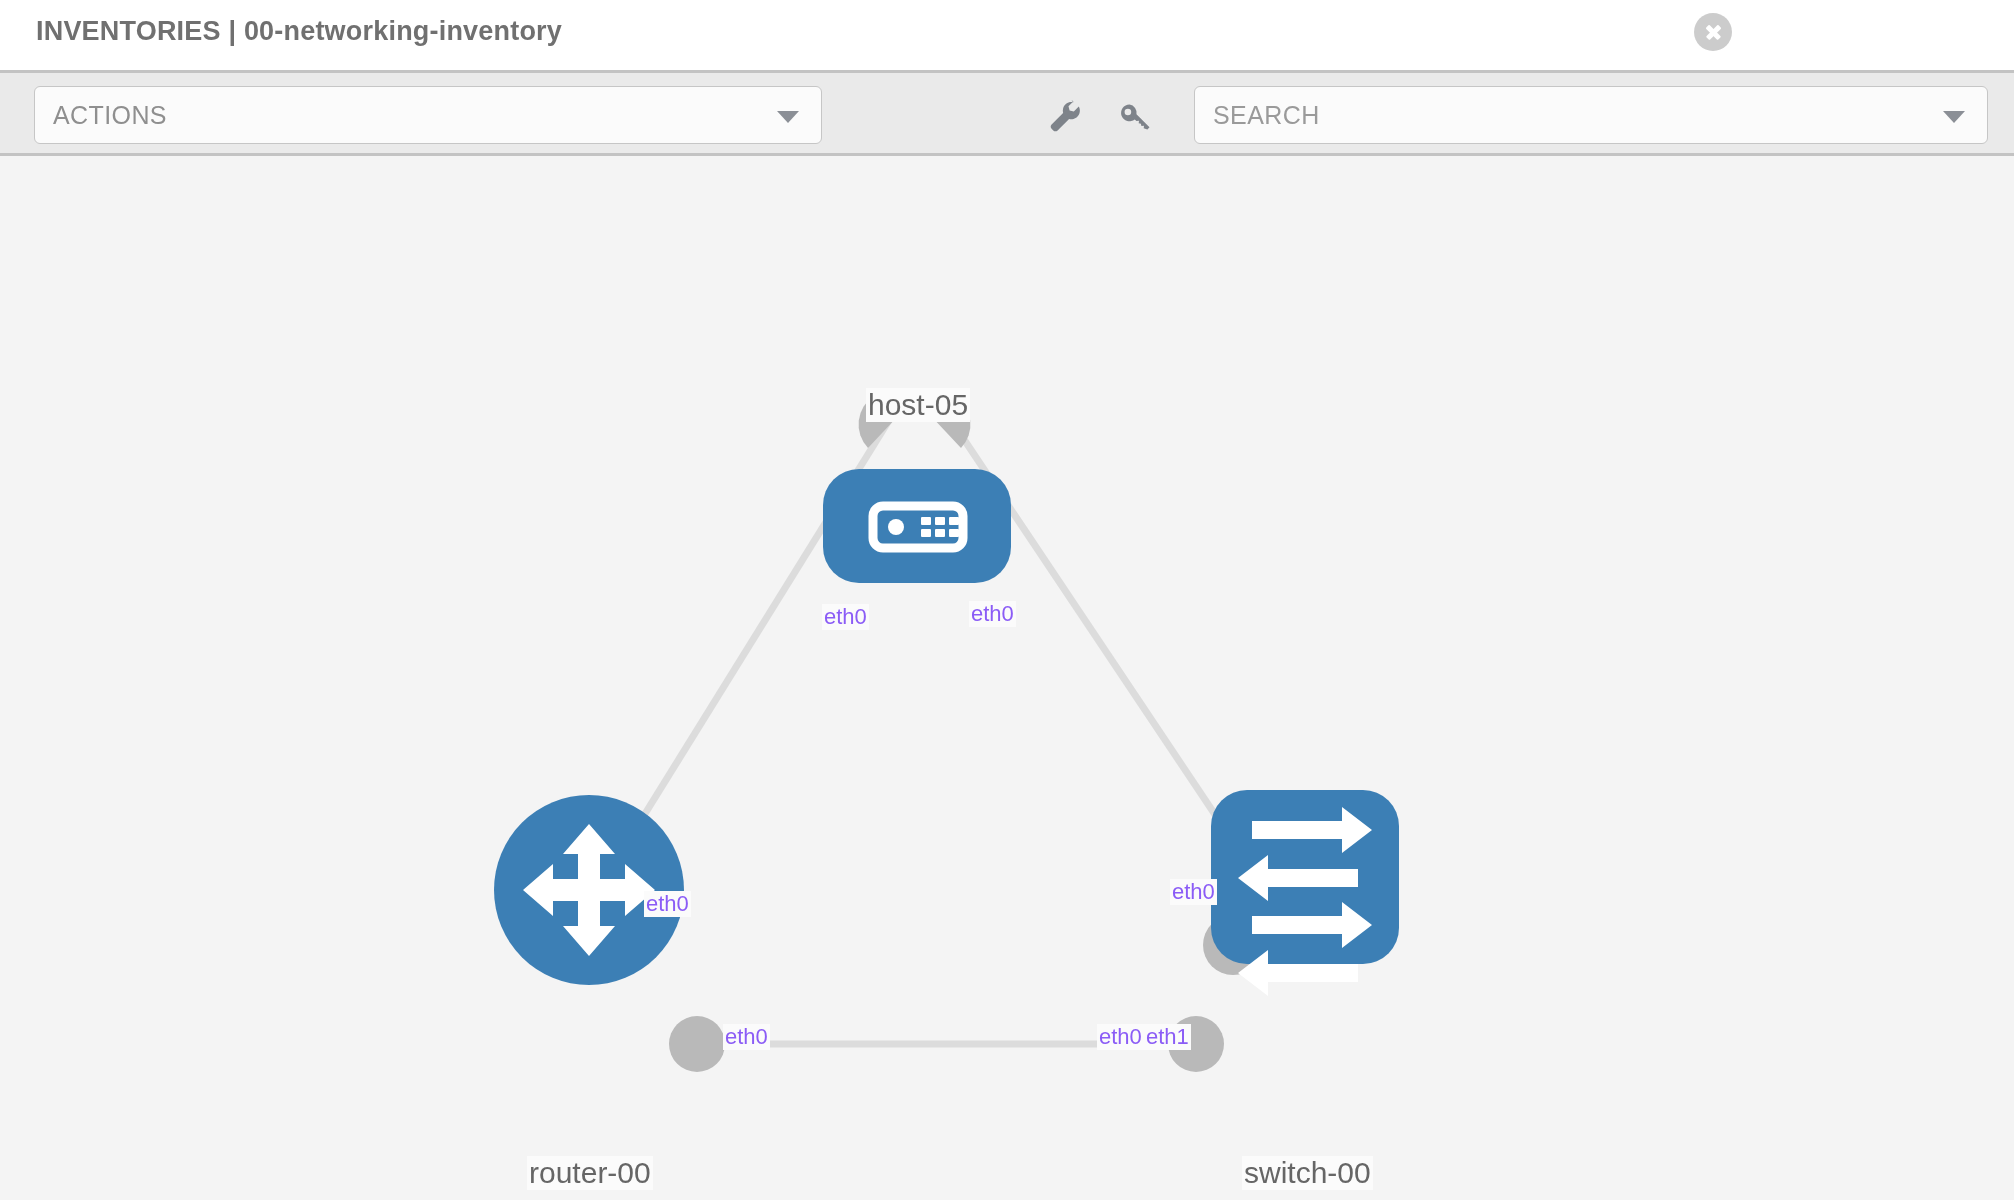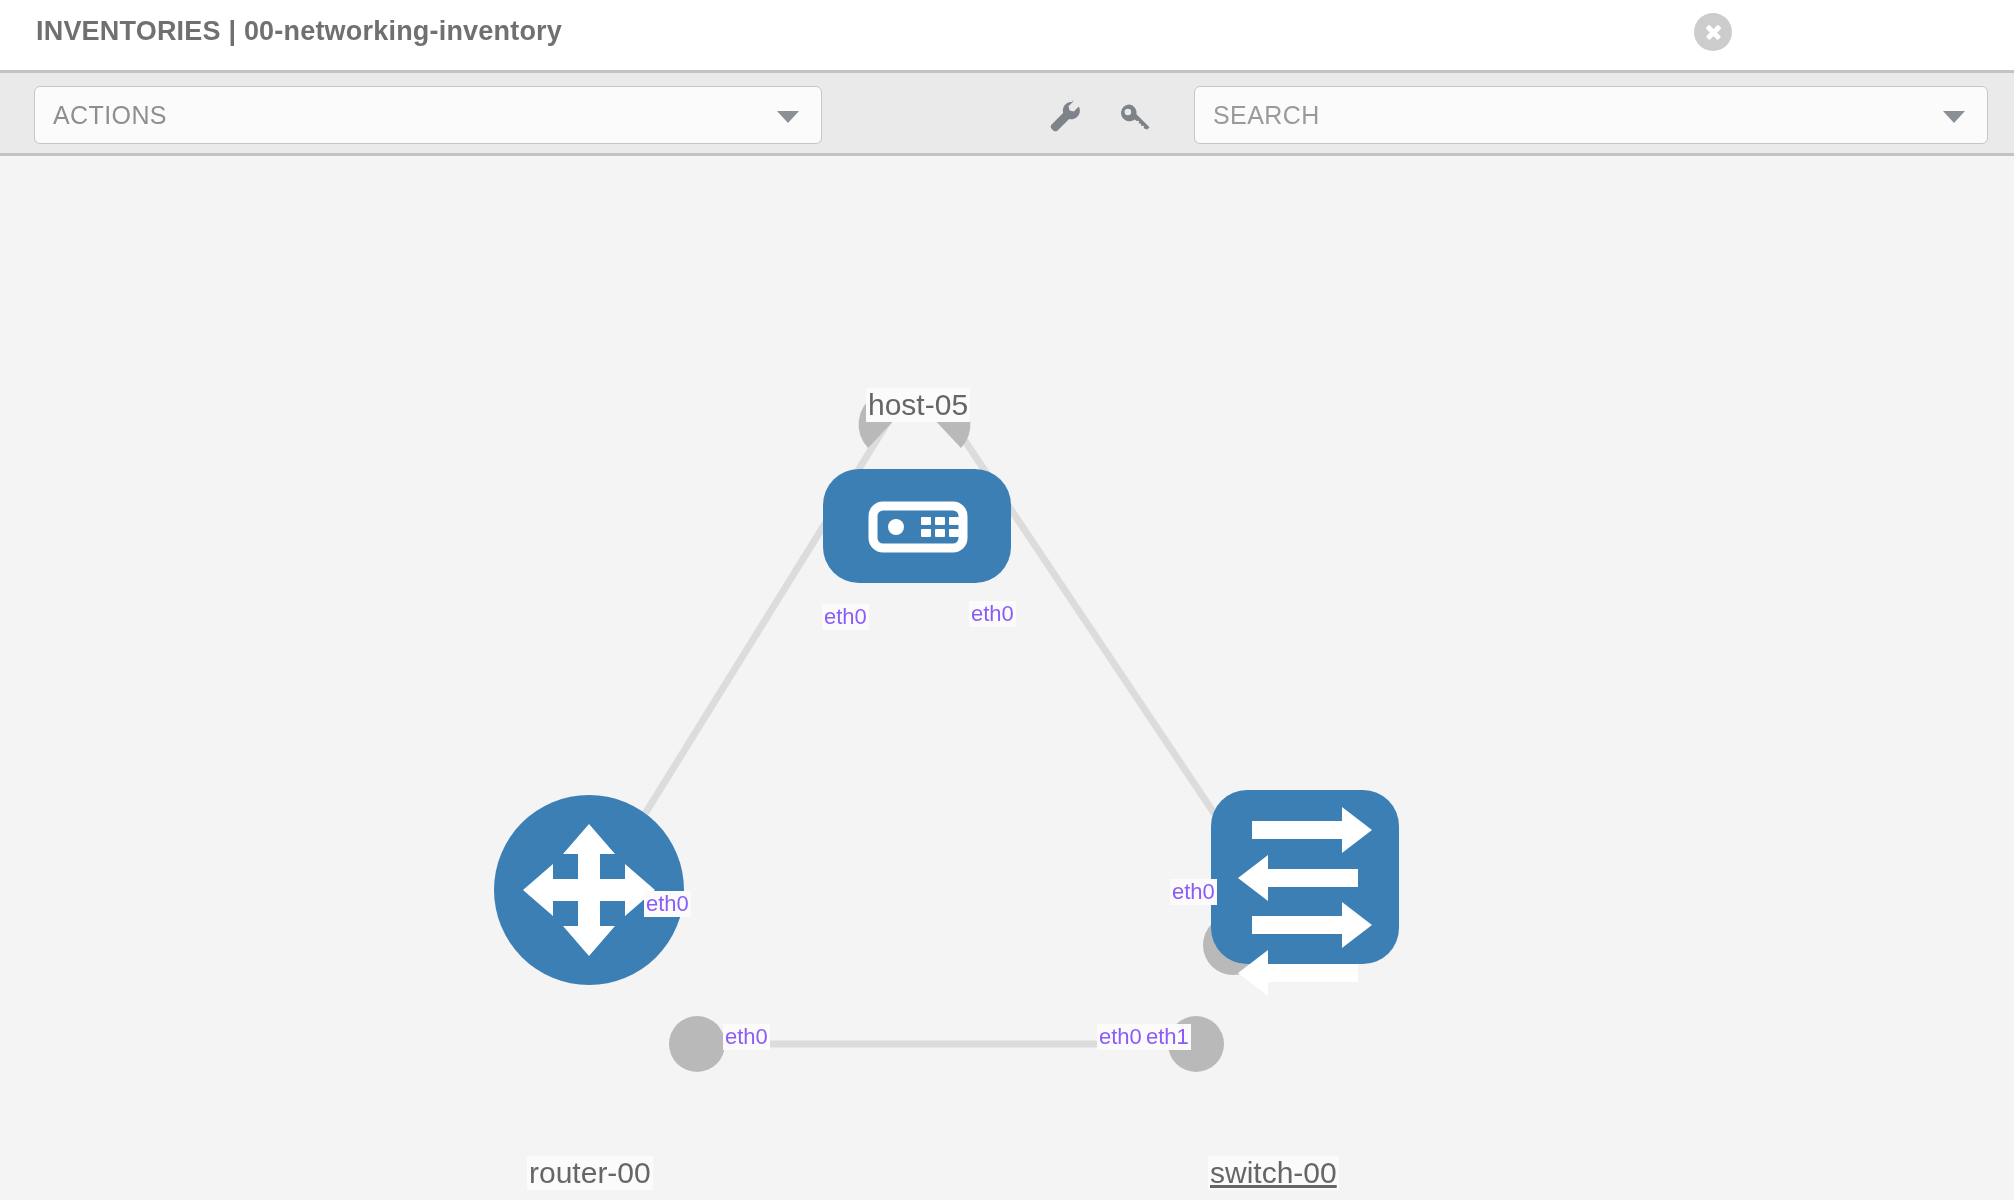--- a/index.html
+++ b/index.html
@@ -265,21 +265,21 @@
 
         <path d="M1252 760 h90 v-14 l30 23 -30 23 v-14 h-90 z"></path>
 
         <path d="M1358 808 h-90 v-14 l-30 23 30 23 v-14 h90 z"></path>
       </g>
     </g>
   </svg>
 
   <div class="node-label" style="left:866px; top:232px;">host-05</div>
   <div class="node-label" style="left:527px; top:1000px;">router-00</div>
-  <div class="node-label" style="left:1208px; top:1000px;text-decoration:underline;">switch-00</div>
+  <div class="node-label" style="left:1242px; top:1000px;">switch-00</div>
 
   <div class="edge-label" style="left:822px; top:448px;">eth0</div>
   <div class="edge-label" style="left:969px; top:445px;">eth0</div>
   <div class="edge-label" style="left:644px; top:735px;">eth0</div>
   <div class="edge-label" style="left:1170px; top:723px;">eth0</div>
   <div class="edge-label" style="left:723px; top:868px;">eth0</div>
   <div class="edge-label" style="left:1097px; top:868px;">eth0</div>
   <div class="edge-label" style="left:1144px; top:868px;">eth1</div>
 
 </div>

